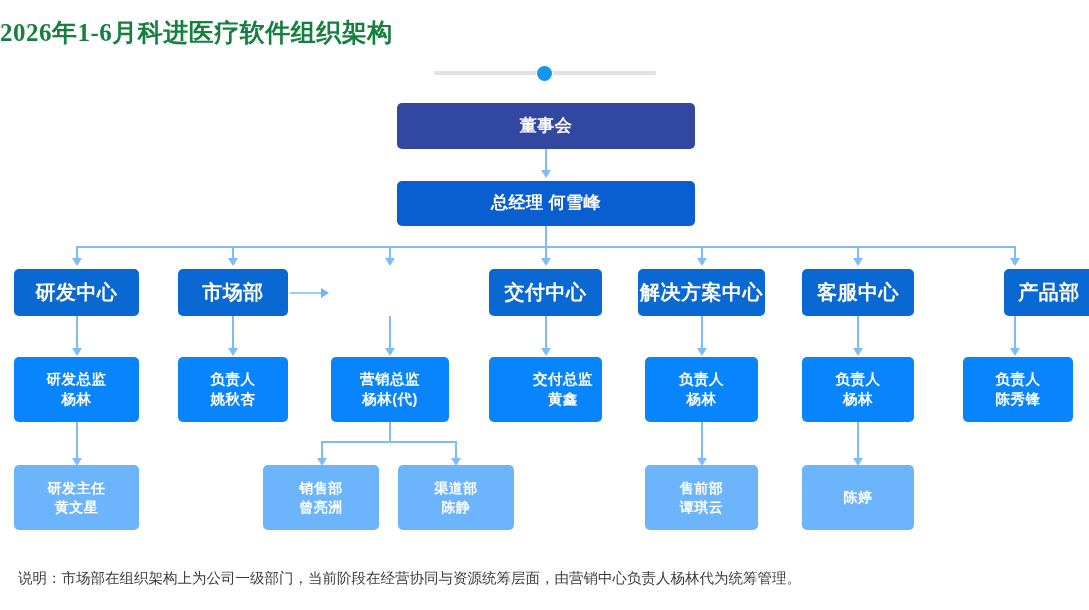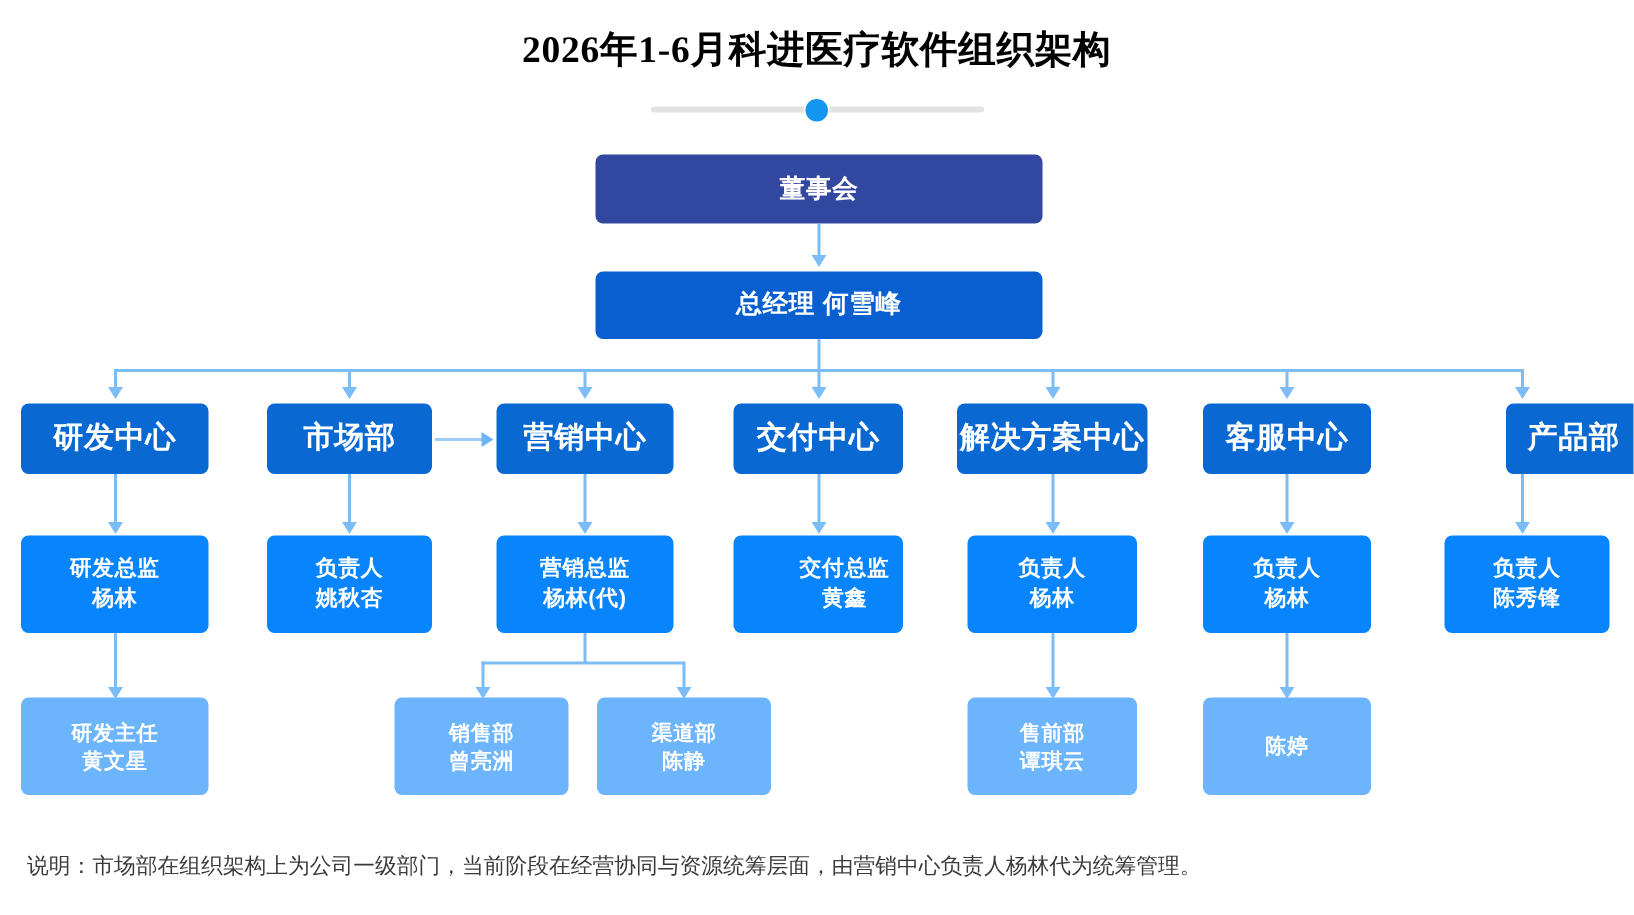--- a/index.html
+++ b/index.html
@@ -17,25 +17,25 @@
   #chart-root {
     position: relative;
     width: 1089px;
     height: 610px;
   }
   .page-title {
     position: absolute;
     left: 0;
     top: 16px;
     width: 1089px;
-    text-align: center;
+    text-align: left;
     font-family: "Liberation Serif", "DejaVu Serif", serif;
     font-size: 25px;
     font-weight: 700;
-    color: #000000;
+    color: #15803d;
     letter-spacing: 0.5px;
   }
   
   .slider {
     position: absolute;
     left: 434px;
     top: 64px;
     width: 222px;
     height: 18px;
   }
@@ -170,21 +170,20 @@
   <div class="arrow-down" style="left:697px; top:258px;"></div>
 
   <div class="conn v" style="left:857px; top:246px; height:14px;"></div>
   <div class="arrow-down" style="left:853px; top:258px;"></div>
 
   <div class="conn v" style="left:1014px; top:246px; height:14px;"></div>
   <div class="arrow-down" style="left:1010px; top:258px;"></div>
 
   <div class="node dept" style="left:14px; top:269px; width:125px; height:47px;">研发中心</div>
   <div class="node dept" style="left:178px; top:269px; width:110px; height:47px;">市场部</div>
-  <div class="node dept" style="left:331px; top:269px; width:118px; height:47px;">营销中心</div>
   <div class="node dept" style="left:489px; top:269px; width:113px; height:47px;">交付中心</div>
   <div class="node dept" style="left:638px; top:269px; width:127px; height:47px;">解决方案中心</div>
   <div class="node dept" style="left:802px; top:269px; width:112px; height:47px;">客服中心</div>
   <div class="node dept" style="left:1004px; top:269px; width:90px; height:47px;">产品部</div>
 
   <div class="conn h" style="left:290px; top:292px; width:33px; background:#9fcdfa;"></div>
   <div class="arrow-right" style="left:321px; top:288px; border-left-color:#6fb4f8;"></div>
 
   <div class="conn v" style="left:76px; top:316px; height:34px;"></div>
   <div class="arrow-down" style="left:72px; top:348px;"></div>

